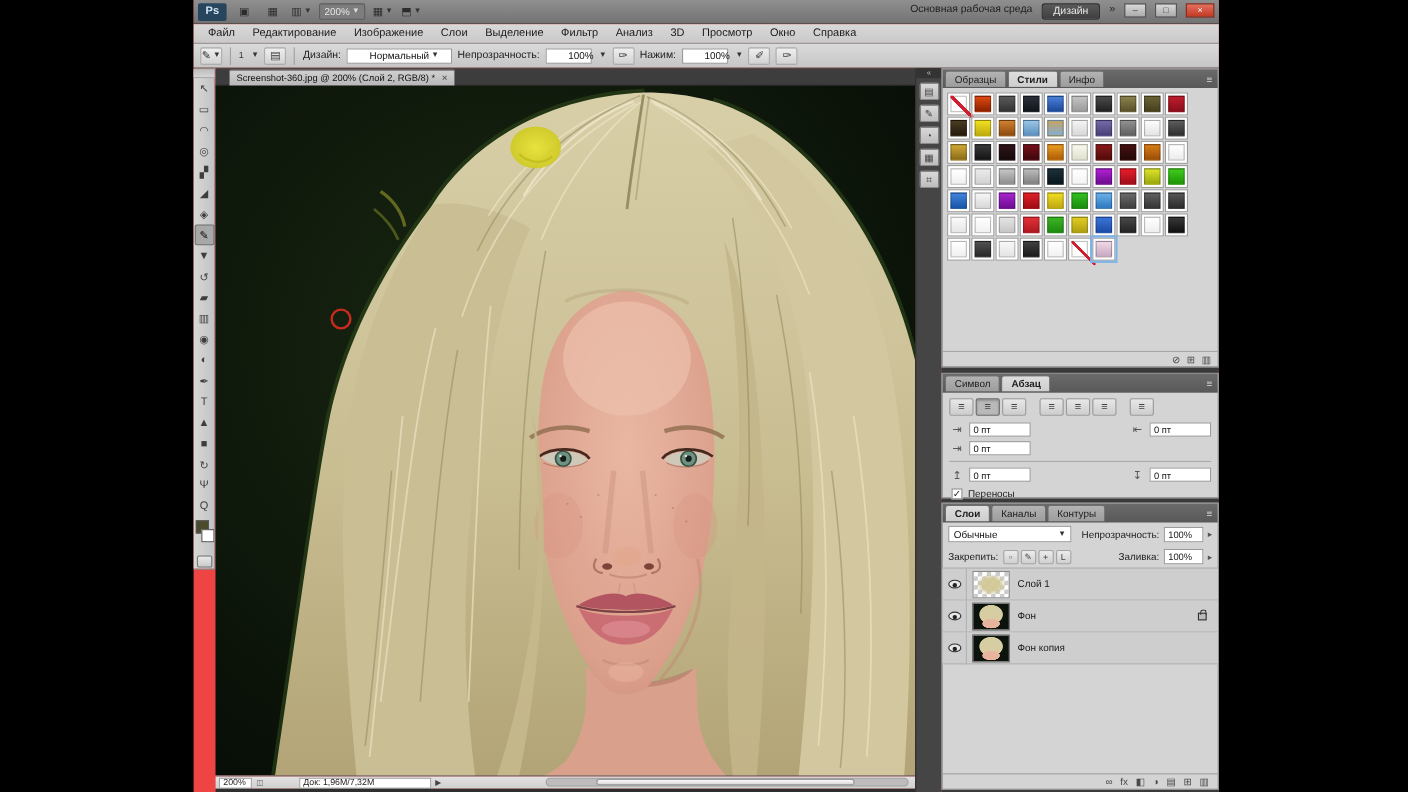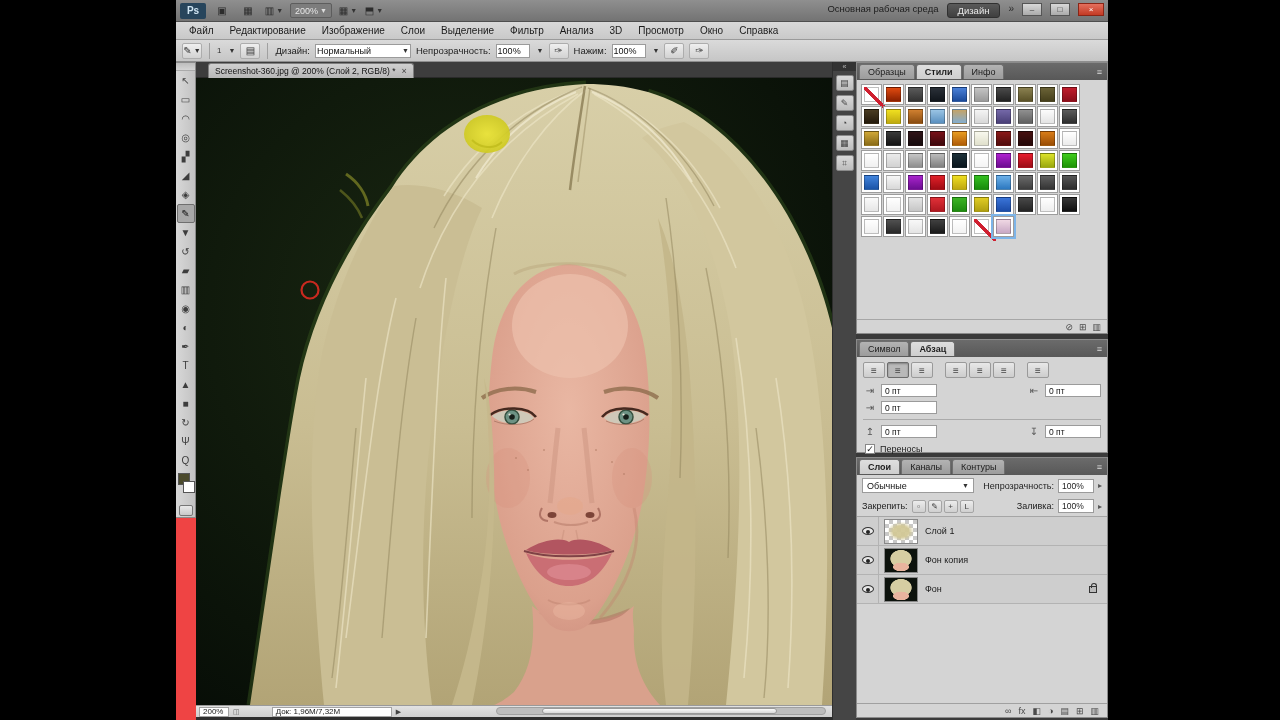--- a/index.html
+++ b/index.html
@@ -30,21 +30,21 @@
   #menubar{position:absolute;left:0;top:22px;width:932px;height:18px;background:linear-gradient(#d9d9d9,#c9c9c9);
     border-bottom:1px solid #9a9a9a;display:flex;align-items:center;padding:0 6px;gap:2px;}
   .menu-item{font-size:10px;color:#1a1a1a;padding:1px 7px;border-radius:2px;}
   
   #optionsbar{position:absolute;left:0;top:40px;width:932px;height:22px;
     background:linear-gradient(#dadada,#c6c6c6);border-bottom:1px solid #8e8e8e;
     display:flex;align-items:center;gap:5px;padding:0 6px;font-size:9.5px;color:#222;}
   .opt-sep{width:1px;height:16px;background:#a0a0a0;margin:0 2px;}
   .opt-icon{width:20px;height:16px;border:1px solid #adadad;border-radius:2px;background:linear-gradient(#efefef,#d2d2d2);
     display:flex;align-items:center;justify-content:center;font-size:10px;color:#333;}
-  .opt-field{background:#fff;border:1px solid #9b9b9b;height:14px;padding:0 1px;font-size:9px;
+  .opt-field{background:#fff;border:1px solid #9b9b9b;height:14px;padding:0 20px;font-size:9px;
     display:flex;align-items:center;color:#111;}
   .opt-label{color:#222;}
   
   #toolbar{position:absolute;left:0;top:62px;width:20px;height:456px;background:linear-gradient(90deg,#d8d8d8,#c2c2c2);
     border:1px solid #8b8b8b;border-left:none;}
   #toolbar-grip{height:8px;border-bottom:1px solid #aaa;background:linear-gradient(#bdbdbd,#d5d5d5);}
   .tool{width:18px;height:19px;display:flex;align-items:center;justify-content:center;
     font-size:10px;color:#3d3d3d;margin:0 auto;}
   .tool.selected{background:#a8a8a8;border:1px solid #6f6f6f;border-radius:2px;color:#111;}
   #swatch-pair{position:relative;width:18px;height:26px;margin:3px auto 0;}
@@ -686,29 +686,29 @@
                 <span class="eye"></span>
               </div>
               <div class="layer-thumb thumb-checker-paint"></div>
               <span class="layer-name">Слой 1</span>
             </div>
             <div class="layer-row">
               <div class="eye-cell">
                 <span class="eye"></span>
               </div>
               <div class="layer-thumb thumb-portrait"></div>
-              <span class="layer-name">Фон копия</span>
+              <span class="layer-name">Фон</span>
+              <span class="layer-lock"></span>
             </div>
             <div class="layer-row">
               <div class="eye-cell">
                 <span class="eye"></span>
               </div>
               <div class="layer-thumb thumb-portrait"></div>
-              <span class="layer-name">Фон</span>
-              <span class="layer-lock"></span>
+              <span class="layer-name">Фон копия</span>
             </div>
           </div>
         <div id="layers-footer" style="position:absolute;bottom:0;left:0;right:0;">
             <span class="foot-icon">∞</span>
             <span class="foot-icon">fx</span>
             <span class="foot-icon">◧</span>
             <span class="foot-icon">◑</span>
             <span class="foot-icon">▤</span>
             <span class="foot-icon">⊞</span>
             <span class="foot-icon">▥</span>

